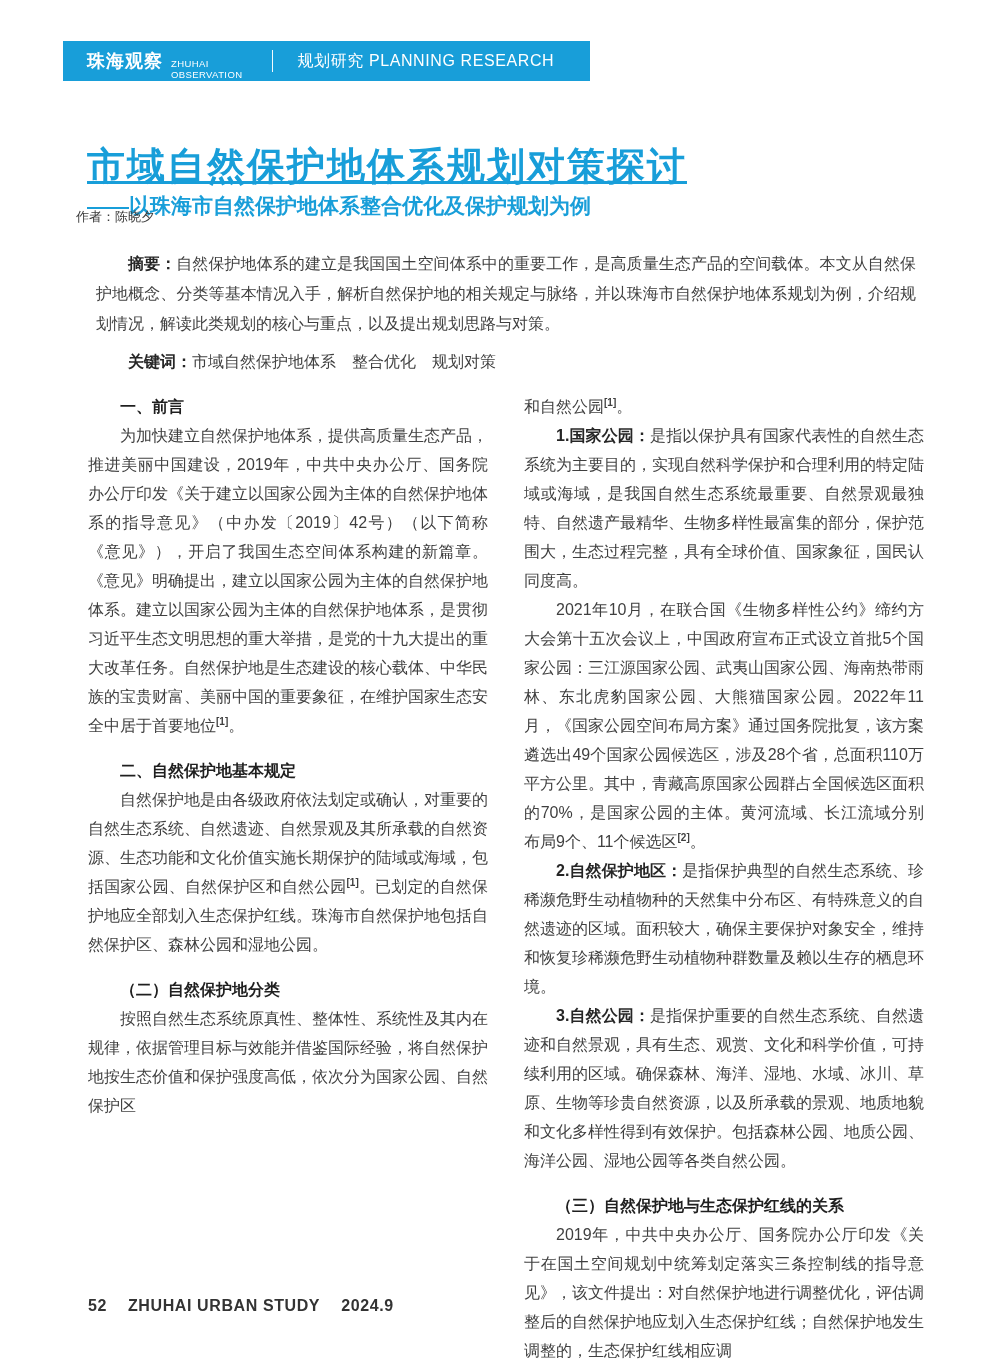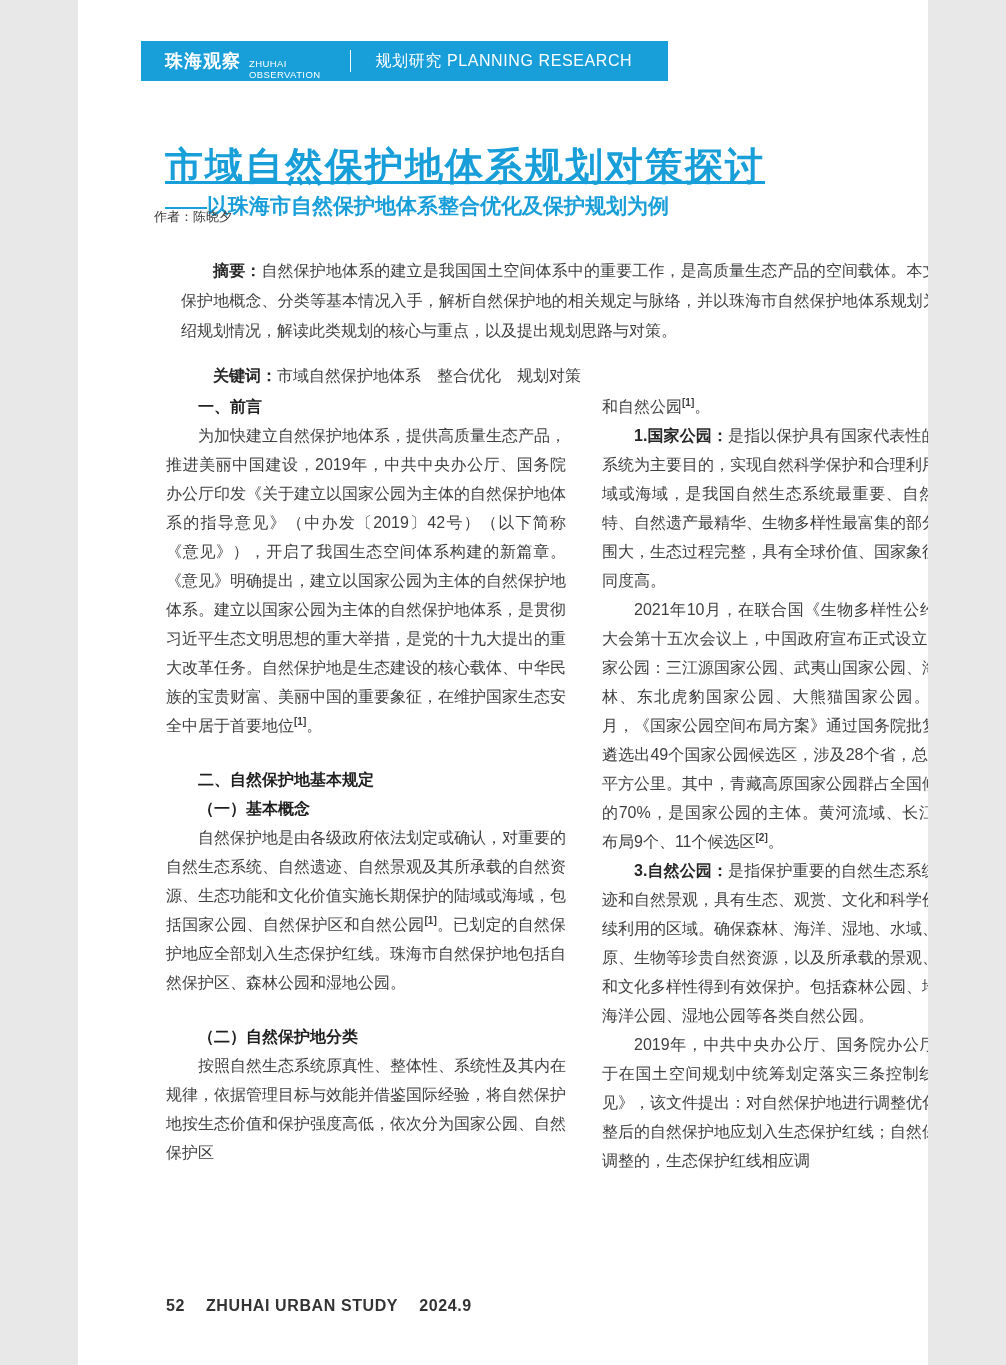--- a/index.html
+++ b/index.html
@@ -1,18 +1,18 @@
 <!DOCTYPE html>
 <html lang="zh" style="--accent: #189ed9;"><head>
 <meta charset="utf-8">
 <style>
   html,body{margin:0;padding:0;background:#e8e8e8;}
   .page{
     position:relative;
-    width:850px;height:1365px;
+    width:1006px;height:1365px;
     margin:0 auto;
     background:#ffffff;
     font-family:"Liberation Sans","DejaVu Sans",sans-serif;
     color:#3f3f3f;
     overflow:hidden;
   }
   
   .header-bar{
     position:absolute;left:63px;top:41px;width:527px;height:40px;
     background:var(--accent,#189ed9);
@@ -32,29 +32,29 @@
     position:absolute;left:87px;top:175px;
     font-size:21px;font-weight:bold;color:var(--accent,#189ed9);
     white-space:nowrap;
   }
   .doc-author{position:absolute;left:76px;top:208px;font-size:13px;color:#3c3c3c;}
   
   .abstract{
     position:absolute;left:88px;top:241px;width:836px;
     font-size:16px;line-height:30px;text-align:justify;color:#3f3f3f;
   }
-  .abstract p{margin:15px;text-indent:2em;}
+  .abstract p{margin:8px;text-indent:2em;}
   .inline-label{font-weight:bold;color:#262626;}
   
   .columns{position:absolute;left:88px;top:392px;width:836px;display:flex;gap:36px;}
   .col{width:400px;font-size:16px;line-height:29px;text-align:justify;color:#3f3f3f;}
   .col p{margin:0;text-indent:2em;}
   .col p.noindent{text-indent:0;}
   .h-sec{font-weight:bold;color:#1f1f1f;text-indent:2em;line-height:29px;}
-  .h-sec.gap{margin-top:25px;}
+  .h-sec.gap{margin-top:16px;}
   sup{font-weight:bold;font-size:10px;line-height:0;}
   
   .footer{
     position:absolute;left:88px;top:1297px;
     font-size:16px;font-weight:600;color:#333;letter-spacing:0.6px;
     display:flex;gap:21px;
   }
 </style>
 </head>
 <body>
@@ -79,31 +79,32 @@
     <p><span class="inline-label">摘要：</span><span>自然保护地体系的建立是我国国土空间体系中的重要工作，是高质量生态产品的空间载体。本文从自然保护地概念、分类等基本情况入手，解析自然保护地的相关规定与脉络，并以珠海市自然保护地体系规划为例，介绍规划情况，解读此类规划的核心与重点，以及提出规划思路与对策。</span></p>
     <p><span class="inline-label">关键词：</span><span>市域自然保护地体系　整合优化　规划对策</span></p>
   </div>
 
   <div class="columns">
 
     <div class="col">
       <div class="h-sec">一、前言</div>
       <p><span>为加快建立自然保护地体系，提供高质量生态产品，推进美丽中国建设，2019年，中共中央办公厅、国务院办公厅印发《关于建立以国家公园为主体的自然保护地体系的指导意见》（中办发〔2019〕42号）（以下简称《意见》），开启了我国生态空间体系构建的新篇章。《意见》明确提出，建立以国家公园为主体的自然保护地体系。建立以国家公园为主体的自然保护地体系，是贯彻习近平生态文明思想的重大举措，是党的十九大提出的重大改革任务。自然保护地是生态建设的核心载体、中华民族的宝贵财富、美丽中国的重要象征，在维护国家生态安全中居于首要地位</span><sup>[1]</sup><span>。</span></p>
       <div class="h-sec gap">二、自然保护地基本规定</div>
-      <div class="h-sec">（一）基本概念</div>
       <p><span>自然保护地是由各级政府依法划定或确认，对重要的自然生态系统、自然遗迹、自然景观及其所承载的自然资源、生态功能和文化价值实施长期保护的陆域或海域，包括国家公园、自然保护区和自然公园</span><sup>[1]</sup><span>。已划定的自然保护地应全部划入生态保护红线。珠海市自然保护地包括自然保护区、森林公园和湿地公园。</span></p>
       <div class="h-sec gap">（二）自然保护地分类</div>
       <p>按照自然生态系统原真性、整体性、系统性及其内在规律，依据管理目标与效能并借鉴国际经验，将自然保护地按生态价值和保护强度高低，依次分为国家公园、自然保护区</p>
     </div>
 
     <div class="col">
       <p class="noindent"><span>和自然公园</span><sup>[1]</sup><span>。</span></p>
       <p><span class="inline-label">1.国家公园：</span><span>是指以保护具有国家代表性的自然生态系统为主要目的，实现自然科学保护和合理利用的特定陆域或海域，是我国自然生态系统最重要、自然景观最独特、自然遗产最精华、生物多样性最富集的部分，保护范围大，生态过程完整，具有全球价值、国家象征，国民认同度高。</span></p>
       <p><span>2021年10月，在联合国《生物多样性公约》缔约方大会第十五次会议上，中国政府宣布正式设立首批5个国家公园：三江源国家公园、武夷山国家公园、海南热带雨林、东北虎豹国家公园、大熊猫国家公园。2022年11月，《国家公园空间布局方案》通过国务院批复，该方案遴选出49个国家公园候选区，涉及28个省，总面积110万平方公里。其中，青藏高原国家公园群占全国候选区面积的70%，是国家公园的主体。黄河流域、长江流域分别布局9个、11个候选区</span><sup>[2]</sup><span>。</span></p>
+      <p><span class="inline-label">2.自然保护地区：</span><span>是指保护典型的自然生态系统、珍稀濒危野生动植物种的天然集中分布区、有特殊意义的自然遗迹的区域。面积较大，确保主要保护对象安全，维持和恢复珍稀濒危野生动植物种群数量及赖以生存的栖息环境。</span></p>
       <p><span class="inline-label">3.自然公园：</span><span>是指保护重要的自然生态系统、自然遗迹和自然景观，具有生态、观赏、文化和科学价值，可持续利用的区域。确保森林、海洋、湿地、水域、冰川、草原、生物等珍贵自然资源，以及所承载的景观、地质地貌和文化多样性得到有效保护。包括森林公园、地质公园、海洋公园、湿地公园等各类自然公园。</span></p>
+      <div class="h-sec gap">（三）自然保护地与生态保护红线的关系</div>
       <p>2019年，中共中央办公厅、国务院办公厅印发《关于在国土空间规划中统筹划定落实三条控制线的指导意见》，该文件提出：对自然保护地进行调整优化，评估调整后的自然保护地应划入生态保护红线；自然保护地发生调整的，生态保护红线相应调</p>
     </div>
 
   </div>
 
   <div class="footer">
     <span>52</span>
     <span>ZHUHAI URBAN STUDY</span>
     <span>2024.9</span>
   </div>

